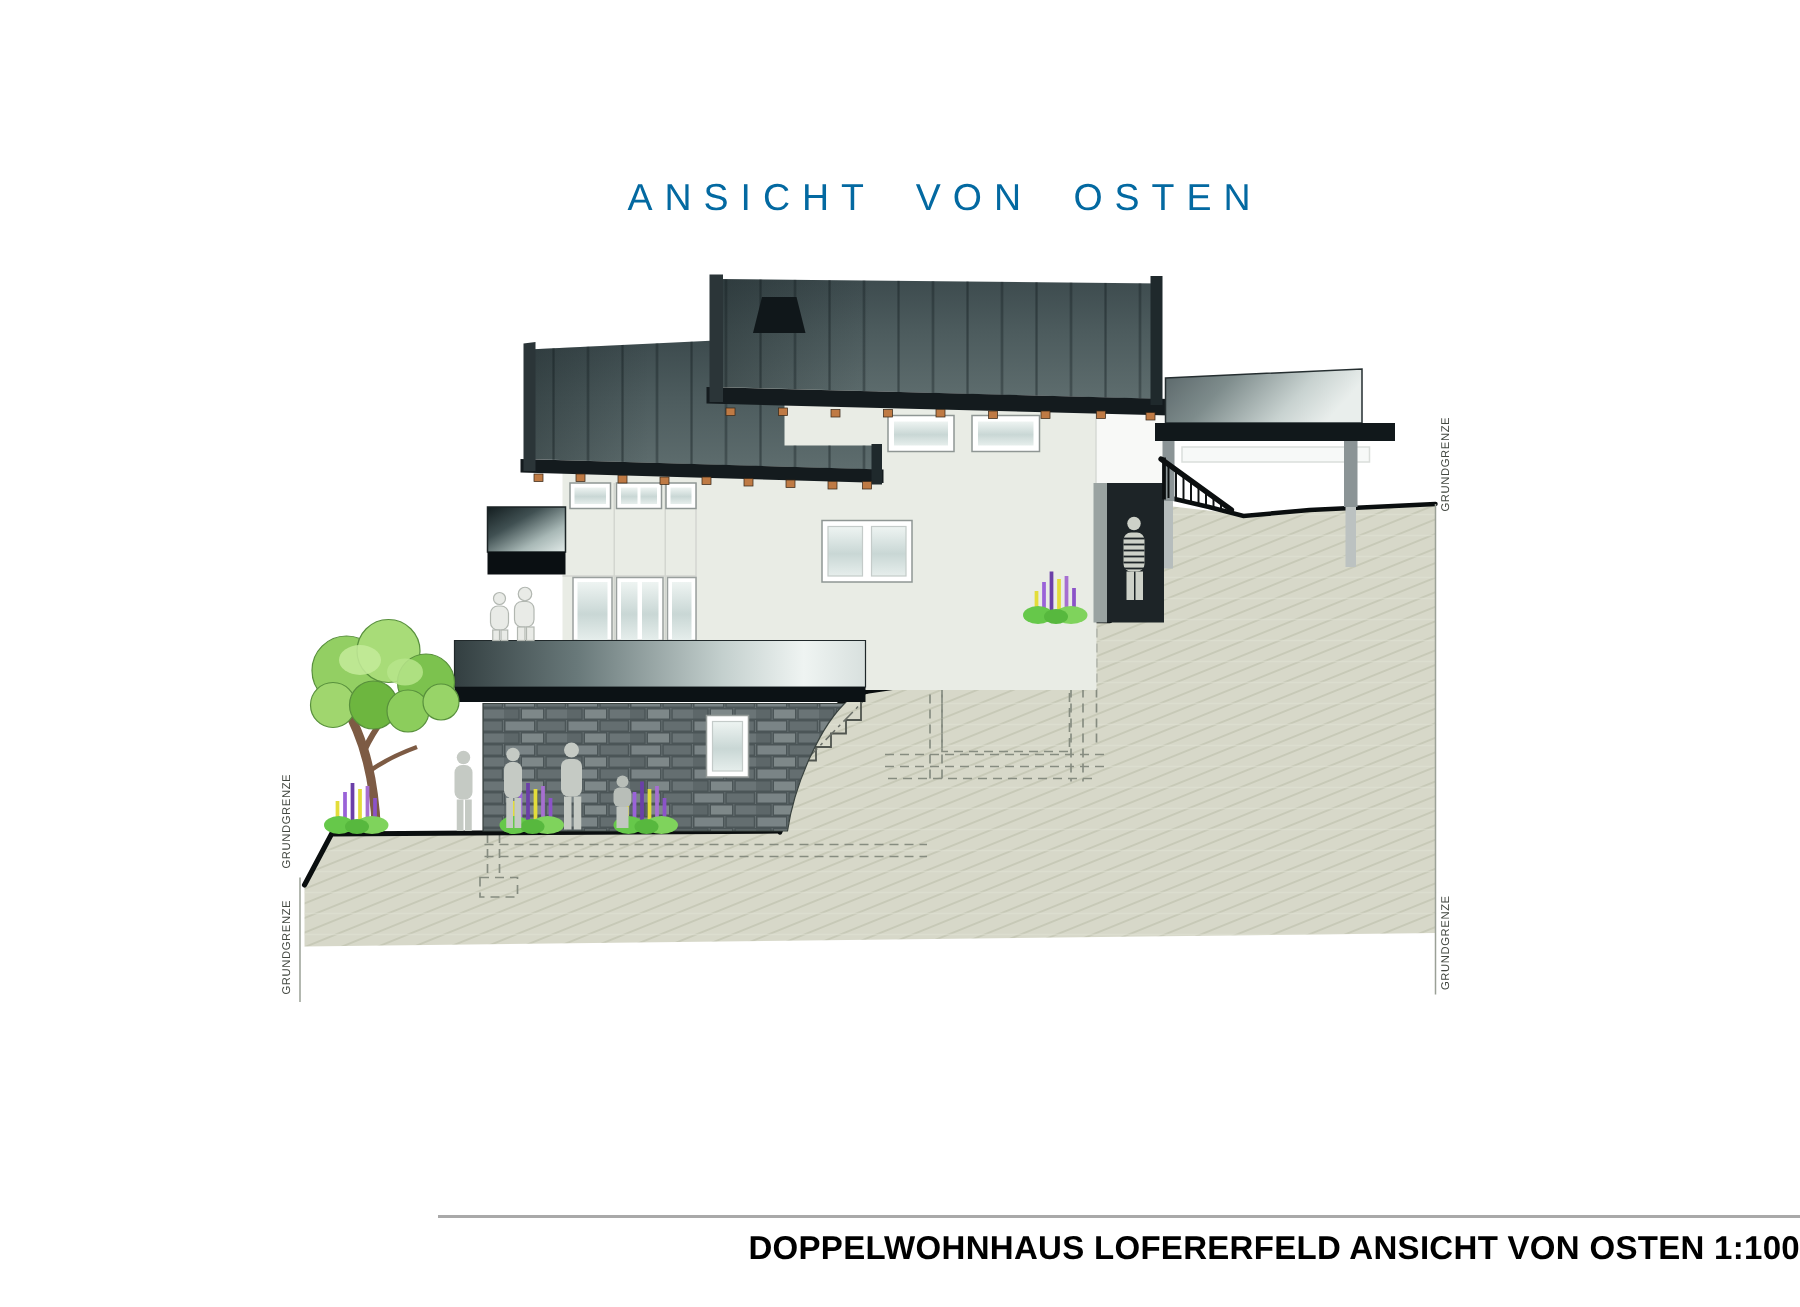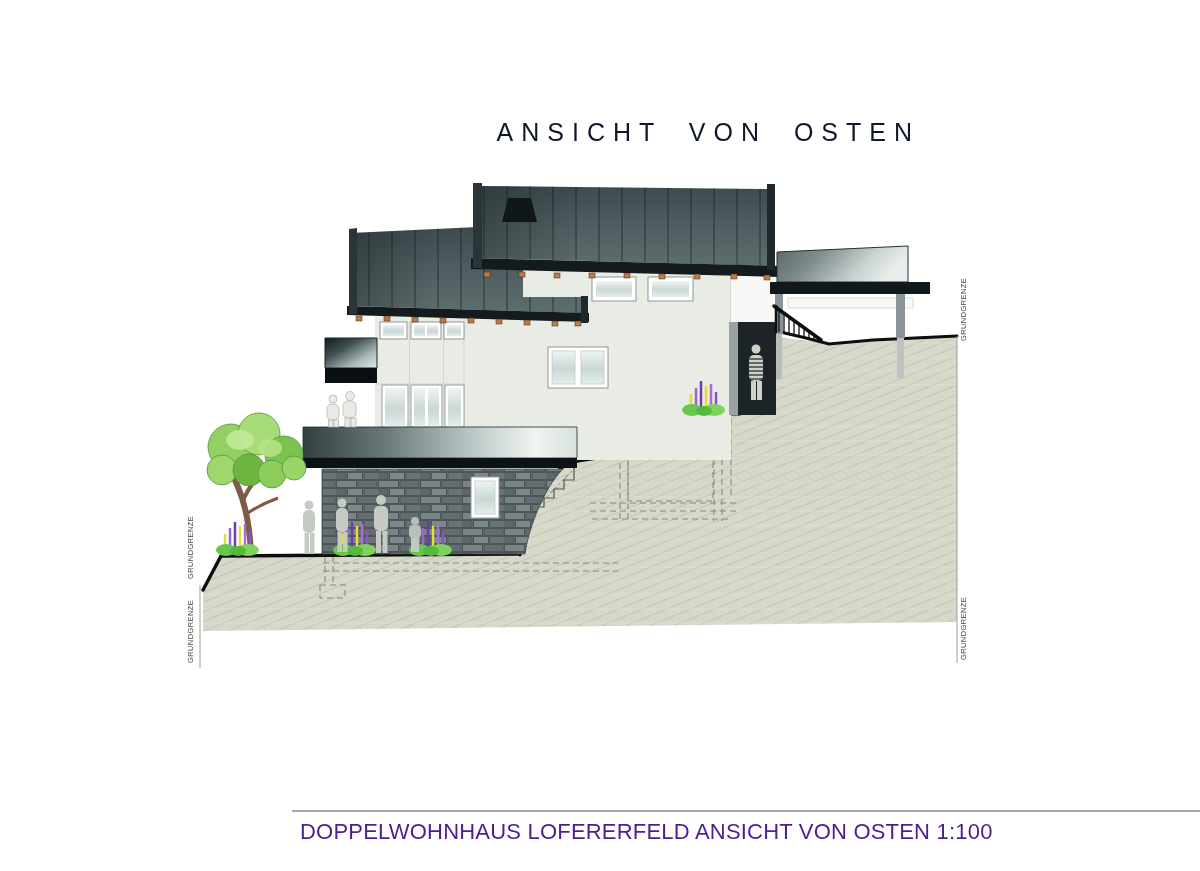--- a/index.html
+++ b/index.html
@@ -1,24 +1,24 @@
 <!DOCTYPE html>
 <html><head>
 <meta charset="utf-8">
 <style>
   html,body{margin:0;padding:0;background:#ffffff;}
   .page{position:relative;width:1200px;height:871px;background:#ffffff;overflow:hidden;
         font-family:"Liberation Sans", sans-serif;}
-  .drawing-title{position:absolute;left:340px;top:118px;width:580px;text-align:right;
-        font-size:25px;font-weight:400;color:#0f172a;letter-spacing:8px;word-spacing:12px;}
+  .drawing-title{position:absolute;left:340px;top:118px;width:580px;text-align:center;
+        font-size:25px;font-weight:400;color:#0369a1;letter-spacing:8px;word-spacing:12px;}
   .grenz{position:absolute;writing-mode:vertical-rl;transform:rotate(180deg);
         font-size:7.5px;letter-spacing:.4px;color:#41463f;white-space:nowrap;}
   .footer-line{position:absolute;left:292px;top:810px;width:908px;height:2px;background:#a9a9a9;}
-  .footer-title{position:absolute;left:300px;top:819px;width:900px;text-align:left;
-        font-size:22px;font-weight:400;color:#4c1d95;letter-spacing:.2px;}
+  .footer-title{position:absolute;left:300px;top:819px;width:900px;text-align:right;
+        font-size:22px;font-weight:700;color:#000000;letter-spacing:.2px;}
   svg{position:absolute;left:0;top:0;}
 </style>
 </head>
 <body>
 
 <div class="page">
 
 <svg width="1200" height="871" viewBox="0 0 1200 871">
   <defs>
     <pattern id="hatch" width="10" height="9" patternUnits="userSpaceOnUse" patternTransform="rotate(-22)">

